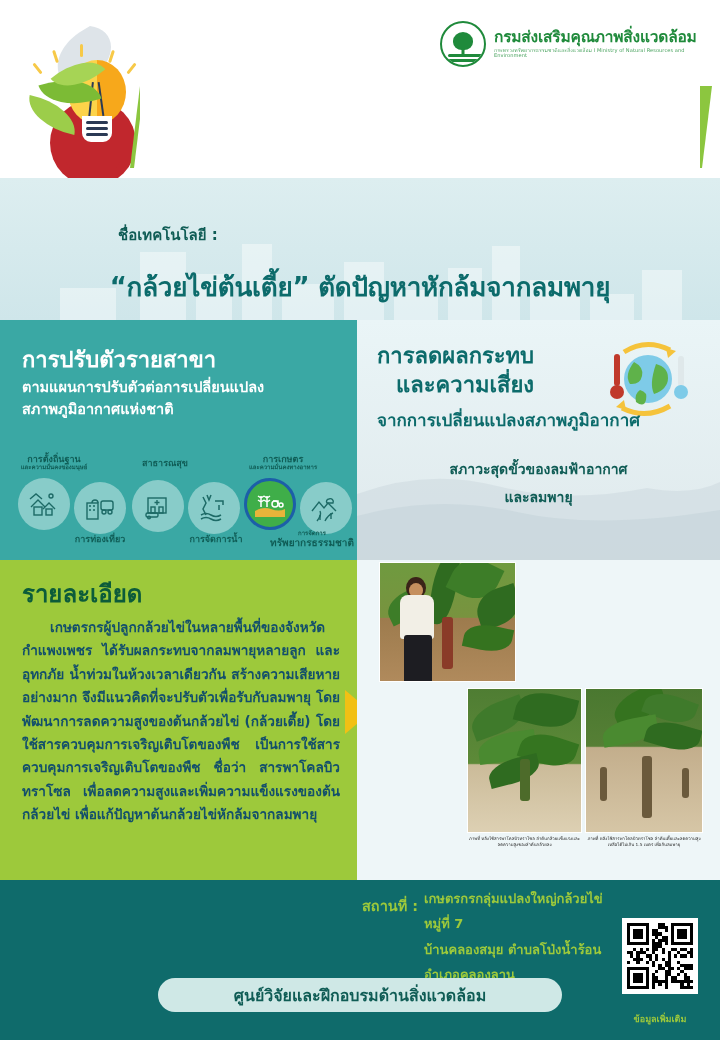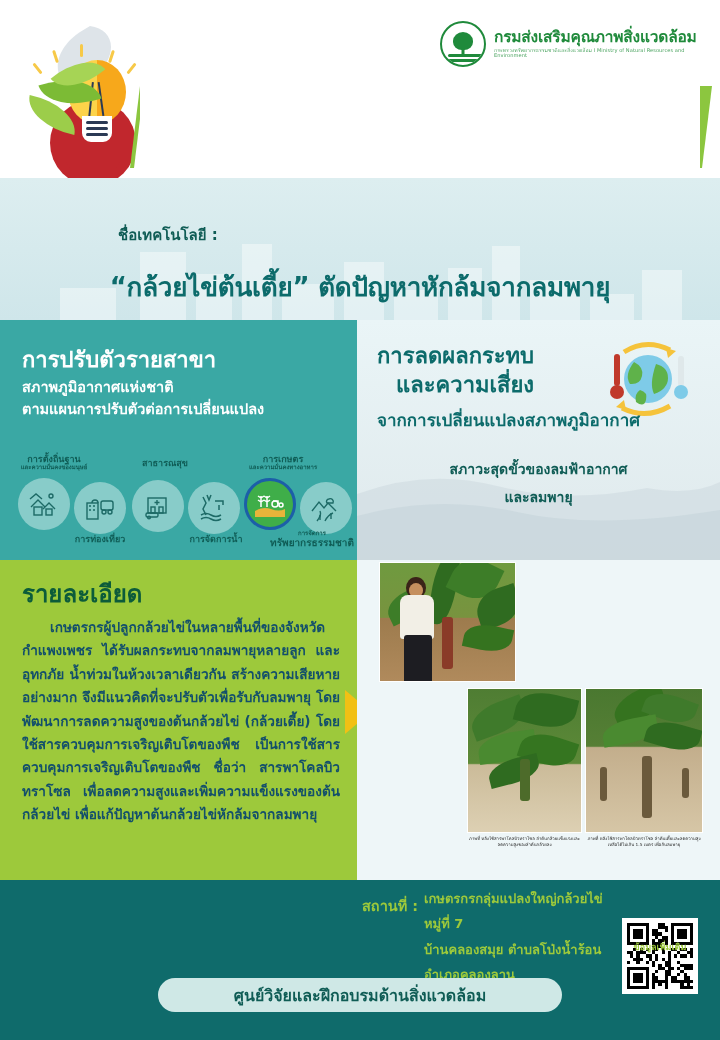--- a/index.html
+++ b/index.html
@@ -171,21 +171,21 @@
   
   .band-bottom{
     position:absolute; left:0; top:880px; width:720px; height:160px;
     background:#0f6b6b;
   }
   .loc-label{ position:absolute; left:362px; top:894px; font-size:14.5px; font-weight:bold; color:#9dc93b;}
   .loc-lines{ position:absolute; left:424px; top:886px; width:196px; color:#9dc93b; font-size:13px; font-weight:bold; line-height:1.95;}
   .qr-box{ position:absolute; left:622px; top:918px; width:76px; height:76px; background:#fff; padding:5px;}
   .qr-grid{ width:100%; height:100%; display:grid; grid-template-columns:repeat(21,1fr); grid-template-rows:repeat(21,1fr);}
   .qr-grid i{ background:#000; }
-  .qr-cap{ position:absolute; left:612px; top:940px; width:96px; text-align:center; font-size:9px; font-weight:bold; color:#9dc93b;}
+  .qr-cap{ position:absolute; left:612px; top:1012px; width:96px; text-align:center; font-size:9px; font-weight:bold; color:#9dc93b;}
 
   .footer-pill{
     position:absolute; left:158px; top:978px; width:404px; height:34px;
     background:#cfe8e6; border-radius:20px;
     display:flex; align-items:center; justify-content:center;
   }
   .footer-pill span{ font-size:16px; font-weight:bold; color:#0f5c55;}
   .band-left-strip{ position:absolute; left:0; top:560px; width:6px; height:320px; background:#3aa8a4;}
 </style>
 </head>
@@ -256,22 +256,22 @@
         <rect x="60" y="54" width="56" height="32"></rect>
       </g>
     </svg>
     <div class="name-label">ชื่อเทคโนโลยี :</div>
     <div class="name-value">“กล้วยไข่ต้นเตี้ย” ตัดปัญหาหักล้มจากลมพายุ</div>
   </div>
 
   <div class="panel-left">
     <div class="h1">การปรับตัวรายสาขา</div>
     <div class="h2">
+      <div>ตามแผนการปรับตัวต่อการเปลี่ยนแปลง</div>
       <div>สภาพภูมิอากาศแห่งชาติ</div>
-      <div>ตามแผนการปรับตัวต่อการเปลี่ยนแปลง</div>
     </div>
 
     <div class="icons-row">
 
       <div class="ic-lab" style="left:0px; top:-18px; width:96px;">
         <div class="a">การตั้งถิ่นฐาน</div>
         <div class="b">และความมั่นคงของมนุษย์</div>
       </div>
       <div class="ic-lab" style="left:114px; top:-14px; width:90px;">
         <div class="a">สาธารณสุข</div>

